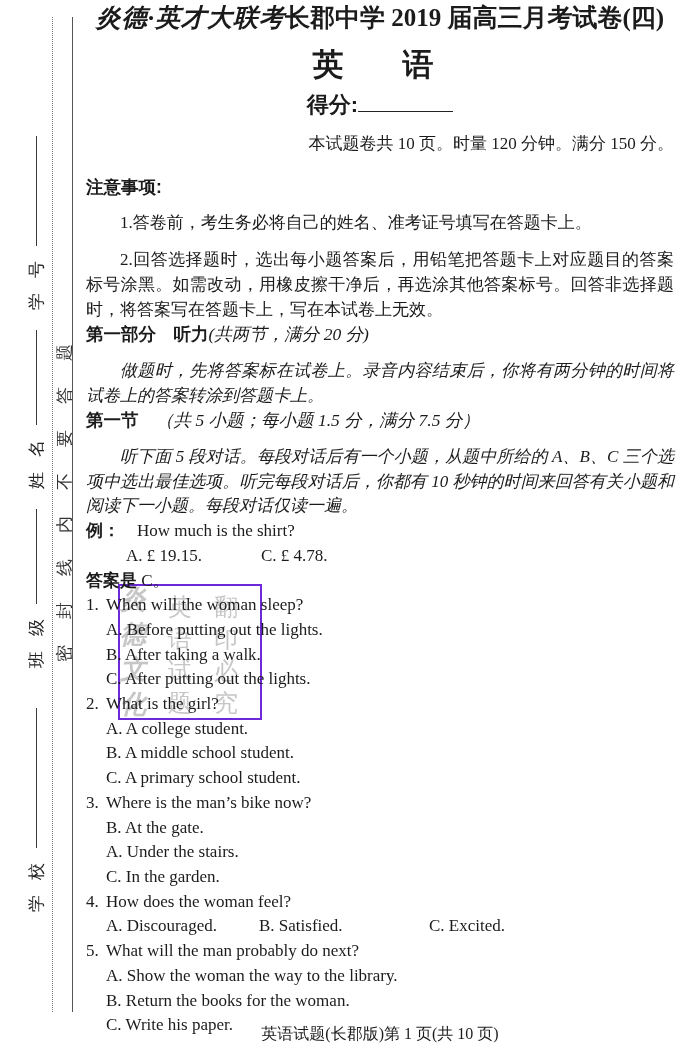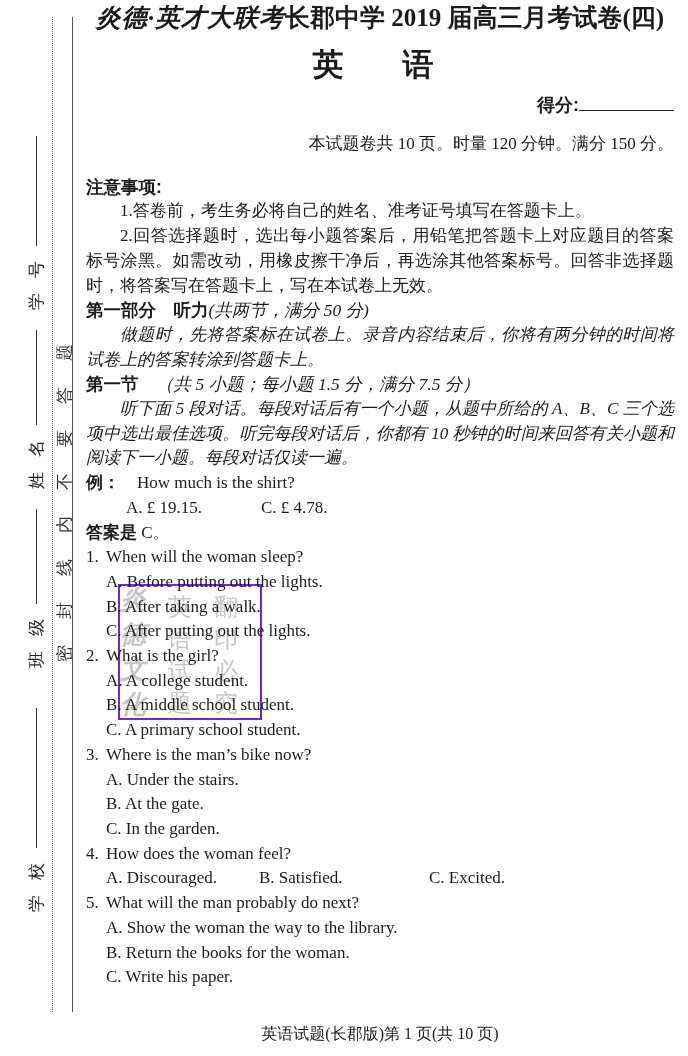--- a/index.html
+++ b/index.html
@@ -31,26 +31,26 @@
   }
   #watermark .wm1{font-size:26px;font-weight:bold;letter-spacing:4px;font-style:italic;}
   #watermark .wm2,#watermark .wm3{font-size:24px;letter-spacing:5px;margin-top:6px;}
   
   #content{position:absolute;left:86px;top:0;width:588px;z-index:1;font-size:17px;line-height:24.7px;}
   .hei{font-family:"Liberation Sans","DejaVu Sans",sans-serif;font-weight:700;}
   .kai{font-style:italic;}
   #exam-title{text-align:center;font-size:25px;line-height:35px;font-weight:700;white-space:nowrap;}
   #exam-title .brush{font-style:italic;letter-spacing:1px;}
   #subject-title{margin-top:10px;text-align:center;font-size:31px;line-height:40px;font-weight:700;letter-spacing:14px;}
-  #score-row{margin-top:8px;text-align:right;font-size:18px;line-height:24px;}
+  #score-row{margin-top:8px;text-align:center;font-size:22px;line-height:24px;}
   #score-blank{display:inline-block;width:95px;height:1px;border-bottom:1px solid #222;vertical-align:baseline;}
   #paper-info{margin-top:15px;text-align:right;}
   #notes-heading{margin-top:18px;font-size:17.5px;}
   .para{text-align:justify;}
-  .indent{text-indent:2em;}
+  .indent{text-indent:2em;margin-top:12px;}
   .sec-head{font-size:17.5px;}
   .opt-row{display:flex;padding-left:20px;}
   .opt-row.example-row{padding-left:40px;}
   .opt-col-a{width:135px;}.opt-col-b{width:170px;}
   .q4-col-a{width:153px;}.q4-col-b{width:170px;}
   .opt-stacked{padding-left:20px;}
   .q-line .q-num{display:inline-block;min-width:20px;}
   #page-footer{position:absolute;left:86px;width:588px;top:1024px;text-align:center;font-size:16px;z-index:1;}
 </style>
 </head>
@@ -89,21 +89,21 @@
     <div id="subject-title">英　语</div>
 
     <div id="score-row"><span class="hei">得分:</span><span id="score-blank"></span></div>
 
     <div id="paper-info">本试题卷共 10 页。时量 120 分钟。满分 150 分。</div>
 
     <div id="notes-heading" class="hei">注意事项:</div>
     <div class="para indent">1.答卷前，考生务必将自己的姓名、准考证号填写在答题卡上。</div>
     <div class="para indent">2.回答选择题时，选出每小题答案后，用铅笔把答题卡上对应题目的答案标号涂黑。如需改动，用橡皮擦干净后，再选涂其他答案标号。回答非选择题时，将答案写在答题卡上，写在本试卷上无效。</div>
 
-    <div class="sec-head"><span class="hei">第一部分　听力</span><span class="kai">(共两节，满分 50 分)</span></div>
+    <div class="sec-head"><span class="hei">第一部分　听力</span><span class="kai">(共两节，满分 20 分)</span></div>
     <div class="para indent kai">做题时，先将答案标在试卷上。录音内容结束后，你将有两分钟的时间将试卷上的答案转涂到答题卡上。</div>
 
     <div class="sec-head"><span class="hei">第一节</span><span>　</span><span class="kai">（共 5 小题；每小题 1.5 分，满分 7.5 分）</span></div>
     <div class="para indent kai">听下面 5 段对话。每段对话后有一个小题，从题中所给的 A、B、C 三个选项中选出最佳选项。听完每段对话后，你都有 10 秒钟的时间来回答有关小题和阅读下一小题。每段对话仅读一遍。</div>
 
     <div class="q-line"><span class="hei">例：</span><span>　</span><span>How much is the shirt?</span></div>
     <div class="opt-row example-row">
       <span class="opt-col-a">A. £ 19.15.</span>
       <span>C. £ 4.78.</span>
     </div>
@@ -118,22 +118,22 @@
 
     <div class="question">
       <div class="q-line"><span class="q-num">2.</span><span>What is the girl?</span></div>
       <div class="opt-stacked">A. A college student.</div>
       <div class="opt-stacked">B. A middle school student.</div>
       <div class="opt-stacked">C. A primary school student.</div>
     </div>
 
     <div class="question">
       <div class="q-line"><span class="q-num">3.</span><span>Where is the man’s bike now?</span></div>
+      <div class="opt-stacked">B. At the gate.</div>
       <div class="opt-stacked">A. Under the stairs.</div>
-      <div class="opt-stacked">B. At the gate.</div>
       <div class="opt-stacked">C. In the garden.</div>
     </div>
 
     <div class="question">
       <div class="q-line"><span class="q-num">4.</span><span>How does the woman feel?</span></div>
       <div class="opt-row">
         <span class="q4-col-a">A. Discouraged.</span>
         <span class="q4-col-b">B. Satisfied.</span>
         <span>C. Excited.</span>
       </div>

